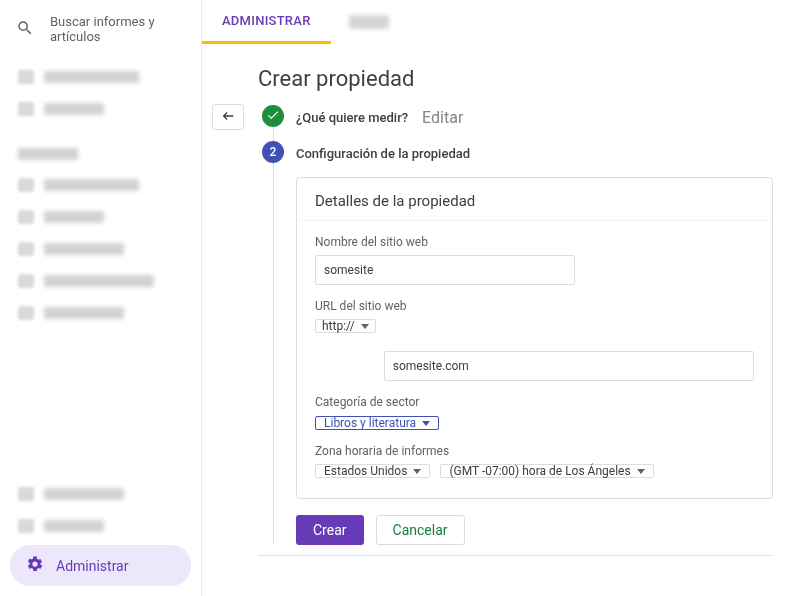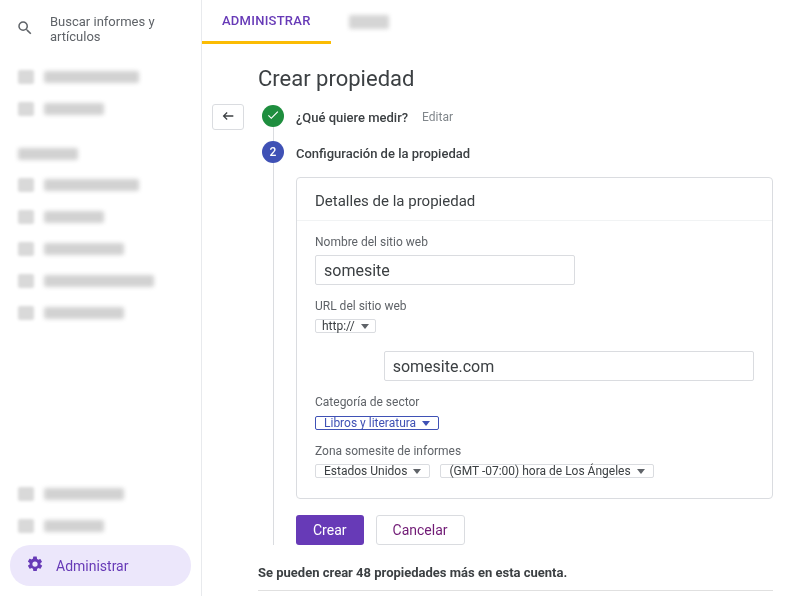--- a/index.html
+++ b/index.html
@@ -38,42 +38,42 @@
 
   .steps { position:relative; margin-left:4px; }
   .step-line { position:absolute; left:11px; top:0; bottom:0; width:1px; background:#dadce0; }
   .step { display:flex; align-items:center; gap:12px; position:relative; padding-bottom:14px; }
   .step-bullet { width:22px; height:22px; border-radius:50%; display:flex; align-items:center; justify-content:center; color:#fff; font-size:12px; font-weight:500; z-index:1; }
   .step-bullet.done { background:#1e8e3e; }
   .step-bullet.done svg { width:14px; height:14px; fill:#fff; }
   .step-bullet.active { background:#3f51b5; }
   .step-head { display:flex; align-items:center; gap:14px; padding-top:2px; }
   .step-title { font-size:13px; font-weight:500; color:#3c4043; }
-  .step-edit { font-size:12px; color:#80868b; cursor:pointer; }
+  .step-edit { font-size:16px; color:#80868b; cursor:pointer; }
 
   .step-body { margin-left:34px; margin-top:10px; }
   .card { border:1px solid #dadce0; border-radius:4px; background:#fff; }
   .card-header { padding:14px 18px 10px 18px; border-bottom:1px solid #f1f3f4; font-size:15px; color:#3c4043; }
   .card-body { padding:14px 18px 18px 18px; }
   .field-label { font-size:12px; color:#5f6368; margin-bottom:6px; }
-  .text-input { width:260px; height:30px; border:1px solid #dadce0; border-radius:2px; padding:0 8px; font-size:16px; outline:none; color:#3c4043; }
+  .text-input { width:260px; height:30px; border:1px solid #dadce0; border-radius:2px; padding:0 8px; font-size:12px; outline:none; color:#3c4043; }
   .row { margin-bottom:14px; }
   .url-row { display:flex; gap:8px; }
   .select-box { height:14px; border:1px solid #dadce0; border-radius:2px; padding:0 8px; display:inline-flex; align-items:center; gap:6px; font-size:12px; color:#3c4043; cursor:pointer; background:#fff; }
   .select-box.tight { padding:0 6px; }
   .select-box.accent { border-color:#3f51b5; color:#3f51b5; }
   .caret { width:0; height:0; border-left:4px solid transparent; border-right:4px solid transparent; border-top:5px solid #5f6368; }
   .select-box.accent .caret { border-top-color:#3f51b5; }
   .url-input { flex:1; min-width:200px;margin-top:32px; }
   .tz-row { display:flex; gap:10px; }
 
   .actions { display:flex; gap:12px; margin-top:16px; }
   .btn { height:30px; padding:0 16px; border-radius:3px; font-size:14px; border:1px solid transparent; cursor:pointer; display:inline-flex; align-items:center; }
   .btn.primary { background:#673ab7; color:#fff; }
-  .btn.secondary { background:#fff; border-color:#dadce0; color:#701a75; }
+  .btn.secondary { background:#fff; border-color:#dadce0; color:#15803d; }
 
   .quota { margin:20px 0 10px 0; font-size:13px; font-weight:700; color:#3c4043; }
   .hr { height:1px; background:#e0e0e0; margin:10px 0 12px 0; width:100%; }
 </style>
 </head>
 <body>
 
 <div class="app">
   <aside class="sidebar">
     <div class="searchbar">
@@ -204,21 +204,21 @@
                 </div>
               </div>
               <div class="row">
                 <div class="field-label">Categoría de sector</div>
                 <div class="select-box accent">
                   <span>Libros y literatura</span>
                   <span class="caret"></span>
                 </div>
               </div>
               <div class="row" style="margin-bottom:2px;">
-                <div class="field-label">Zona somesite de informes</div>
+                <div class="field-label">Zona horaria de informes</div>
                 <div class="tz-row">
                   <div class="select-box">
                     <span>Estados Unidos</span>
                     <span class="caret"></span>
                   </div>
                   <div class="select-box">
                     <span>(GMT -07:00) hora de Los Ángeles</span>
                     <span class="caret"></span>
                   </div>
                 </div>
@@ -226,18 +226,17 @@
             </div>
           </div>
 
           <div class="actions">
             <button class="btn primary">Crear</button>
             <button class="btn secondary">Cancelar</button>
           </div>
         </div>
       </div>
 
-      <div class="quota">Se pueden crear 48 propiedades más en esta cuenta.</div>
       <div class="hr"></div>
 
     </div>
   </main>
 </div>
 
 </body></html>

